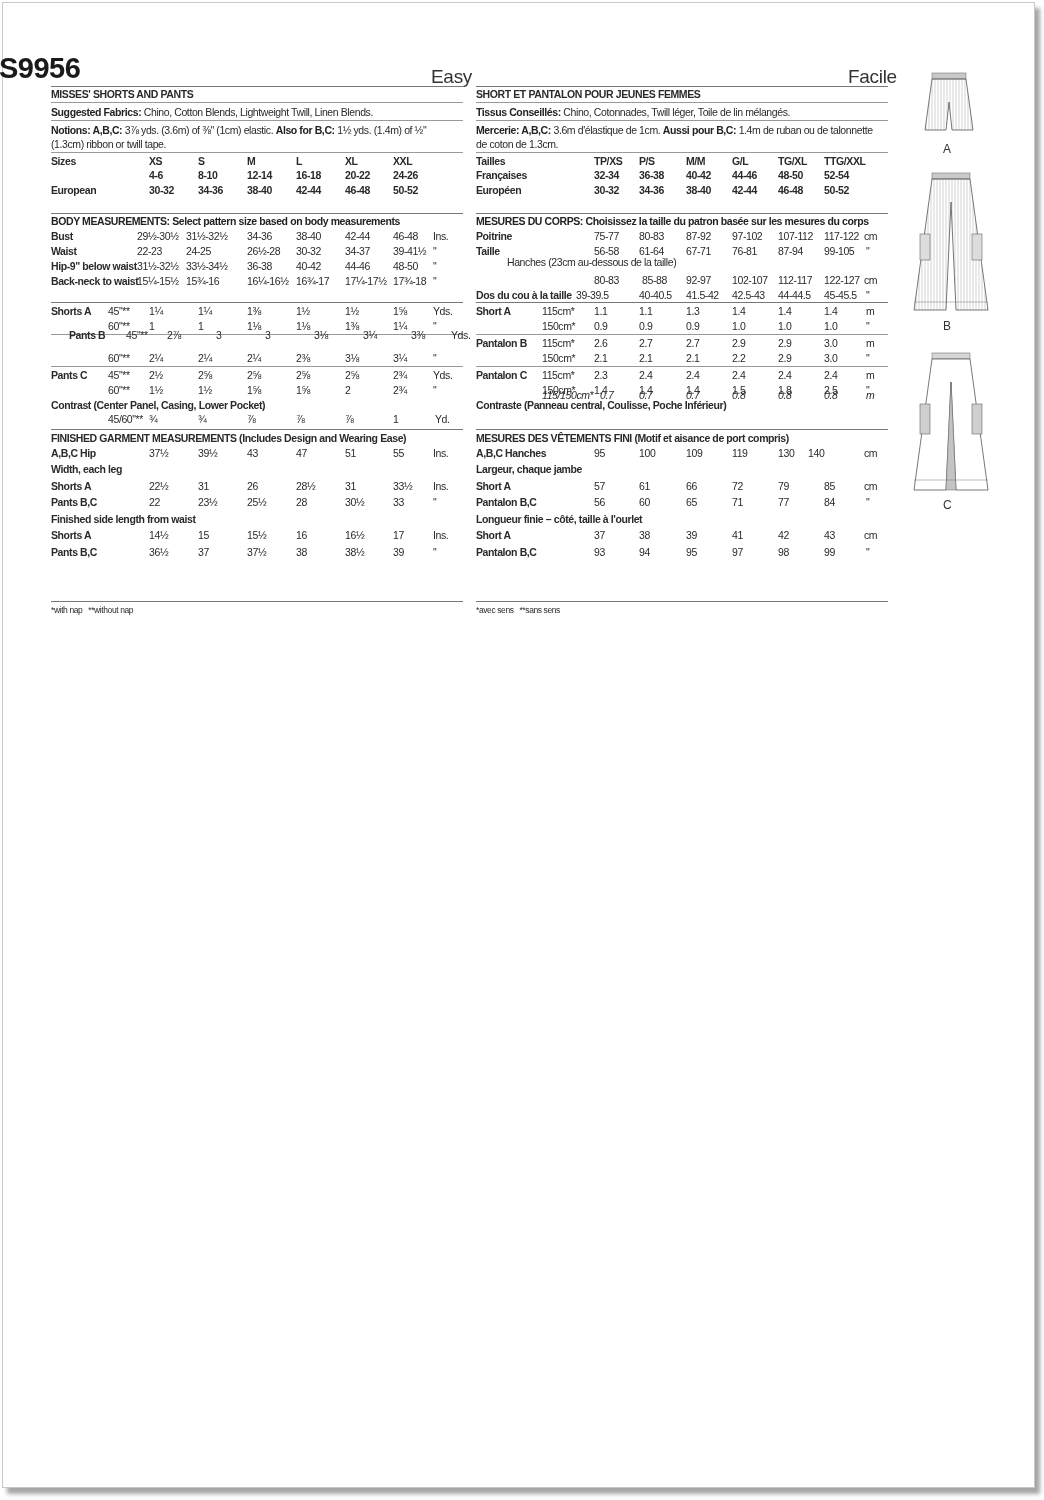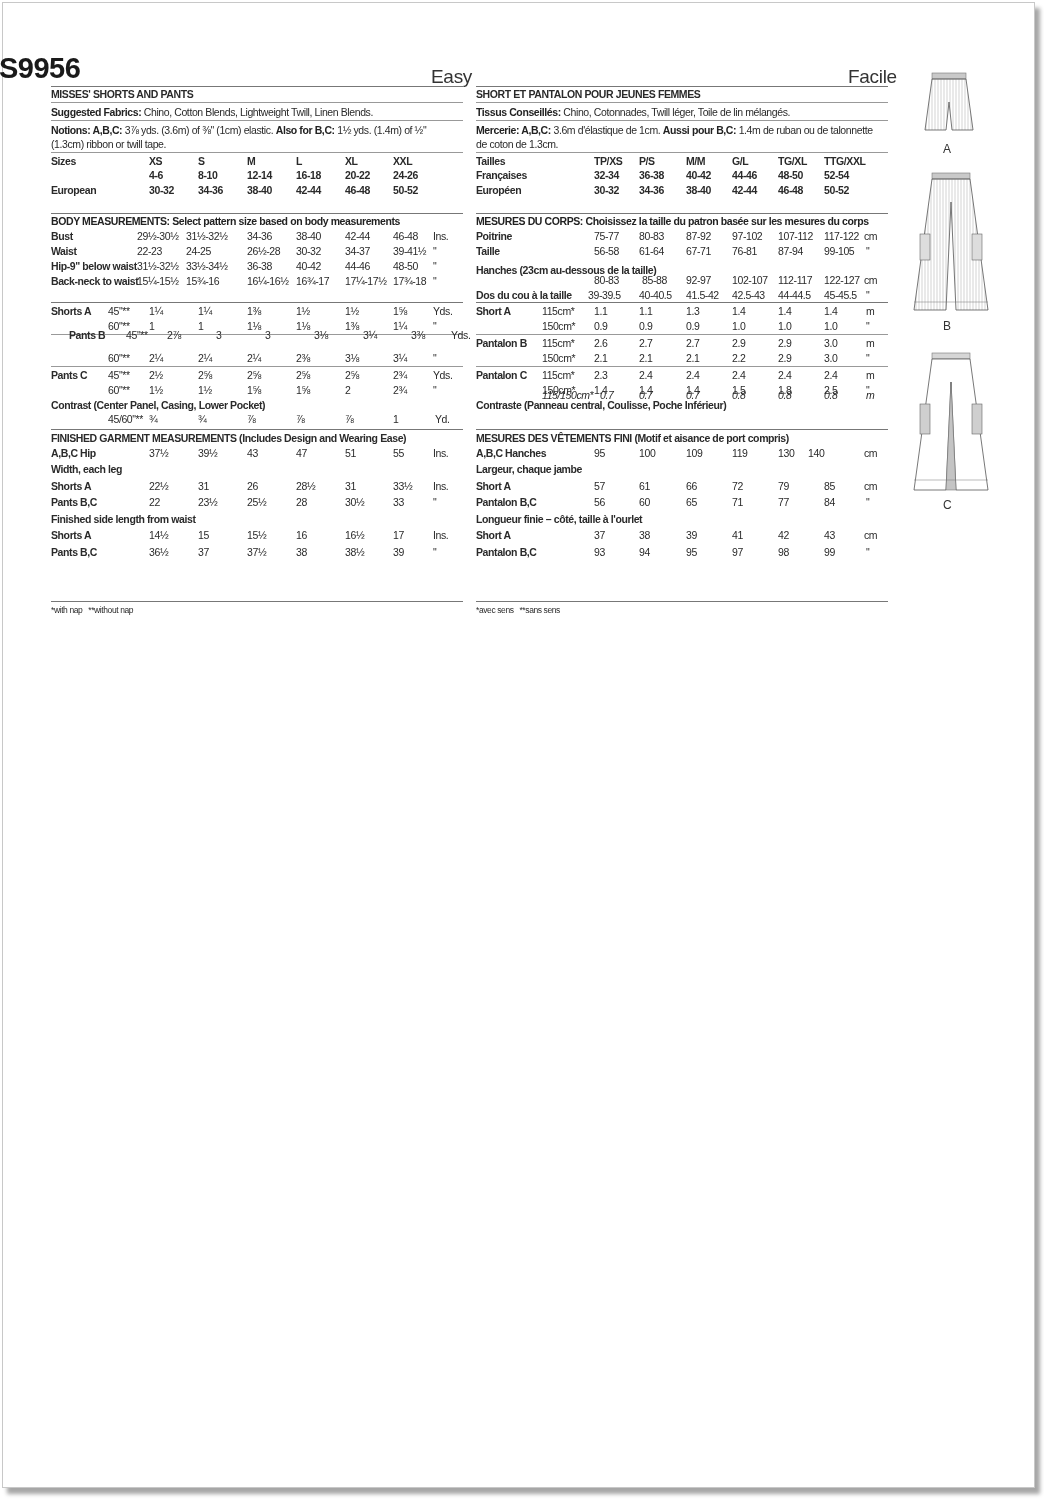--- a/index.html
+++ b/index.html
@@ -310,33 +310,33 @@
     <div class="row" style="top: 244px;">
       <span class="lbl" style="left: 0px;">Taille</span>
       <span style="left: 118px;">56-58</span>
       <span style="left: 163px;">61-64</span>
       <span style="left: 210px;">67-71</span>
       <span style="left: 256px;">76-81</span>
       <span style="left: 302px;">87-94</span>
       <span style="left: 348px;">99-105</span>
       <span style="left: 390px;">"</span>
     </div>
-    <div class="line" style="top: 263px; font-weight: bold;">Hanches (23cm au-dessous de la taille)</div>
+    <div class="line" style="top: 255px; font-weight: normal; margin-left: 31px;">Hanches (23cm au-dessous de la taille)</div>
     <div class="row" style="top: 273px;">
       <span style="left: 118px;">80-83</span>
       <span style="left: 166px;">85-88</span>
       <span style="left: 210px;">92-97</span>
       <span style="left: 256px;">102-107</span>
       <span style="left: 302px;">112-117</span>
       <span style="left: 348px;">122-127</span>
       <span style="left: 388px;">cm</span>
     </div>
     <div class="row" style="top: 288px;">
       <span class="lbl" style="left: 0px;">Dos du cou à la taille</span>
-      <span style="left: 112px;">39-39.5</span>
+      <span style="left: 100px;">39-39.5</span>
       <span style="left: 163px;">40-40.5</span>
       <span style="left: 210px;">41.5-42</span>
       <span style="left: 256px;">42.5-43</span>
       <span style="left: 302px;">44-44.5</span>
       <span style="left: 348px;">45-45.5</span>
       <span style="left: 390px;">"</span>
     </div>
     <div class="rule" style="top: 302px;"></div>
     <div class="row" style="top: 304px;">
       <span class="lbl" style="left: 0px;">Short A</span>

